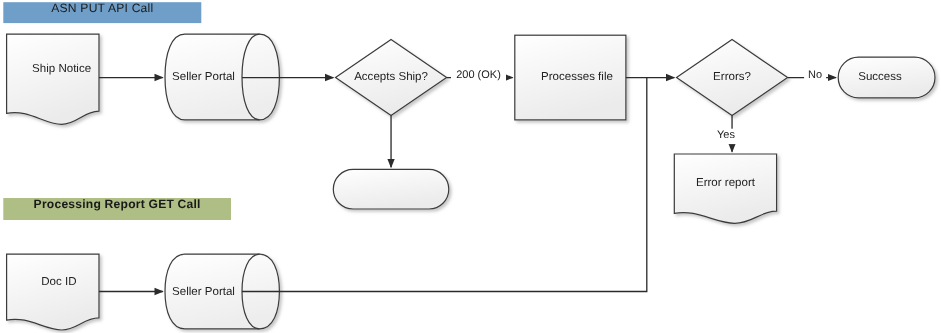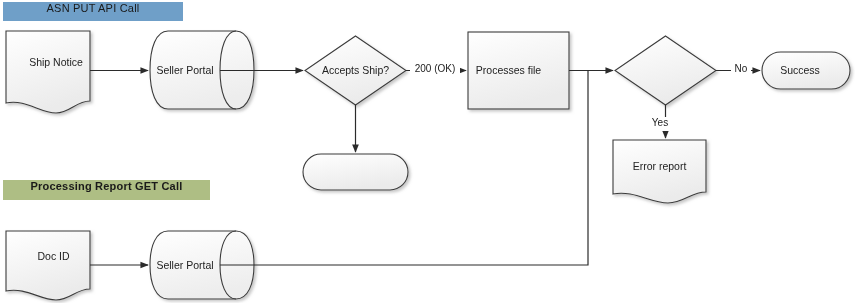--- a/index.html
+++ b/index.html
@@ -170,24 +170,27 @@
   </div>
 
   <div class="node-label" style="left:150px; top:60px; width:70px; height:20px;">
     <span>Seller Portal</span>
   </div>
 
   <div class="node-label" style="left:305px; top:60px; width:101px; height:20px;">
     <span>Accepts Ship?</span>
   </div>
 
-  <div class="node-label" style="left:468px; top:60px; width:81px; height:20px;">
+  <div class="node-label" style="left:468px; top:60px; width:81px; height:20px;padding-left:16px;">
     <span>Processes file</span>
   </div>
 
+  <div class="node-label" style="left:615px; top:60px; width:101px; height:20px;">
+    <span>Errors?</span>
+  </div>
 
   <div class="node-label" style="left:762px; top:60px; width:76px; height:20px;">
     <span>Success</span>
   </div>
 
 
   <div class="node-label" style="left:613px; top:156px; width:93px; height:20px;">
     <span>Error report</span>
   </div>
 

